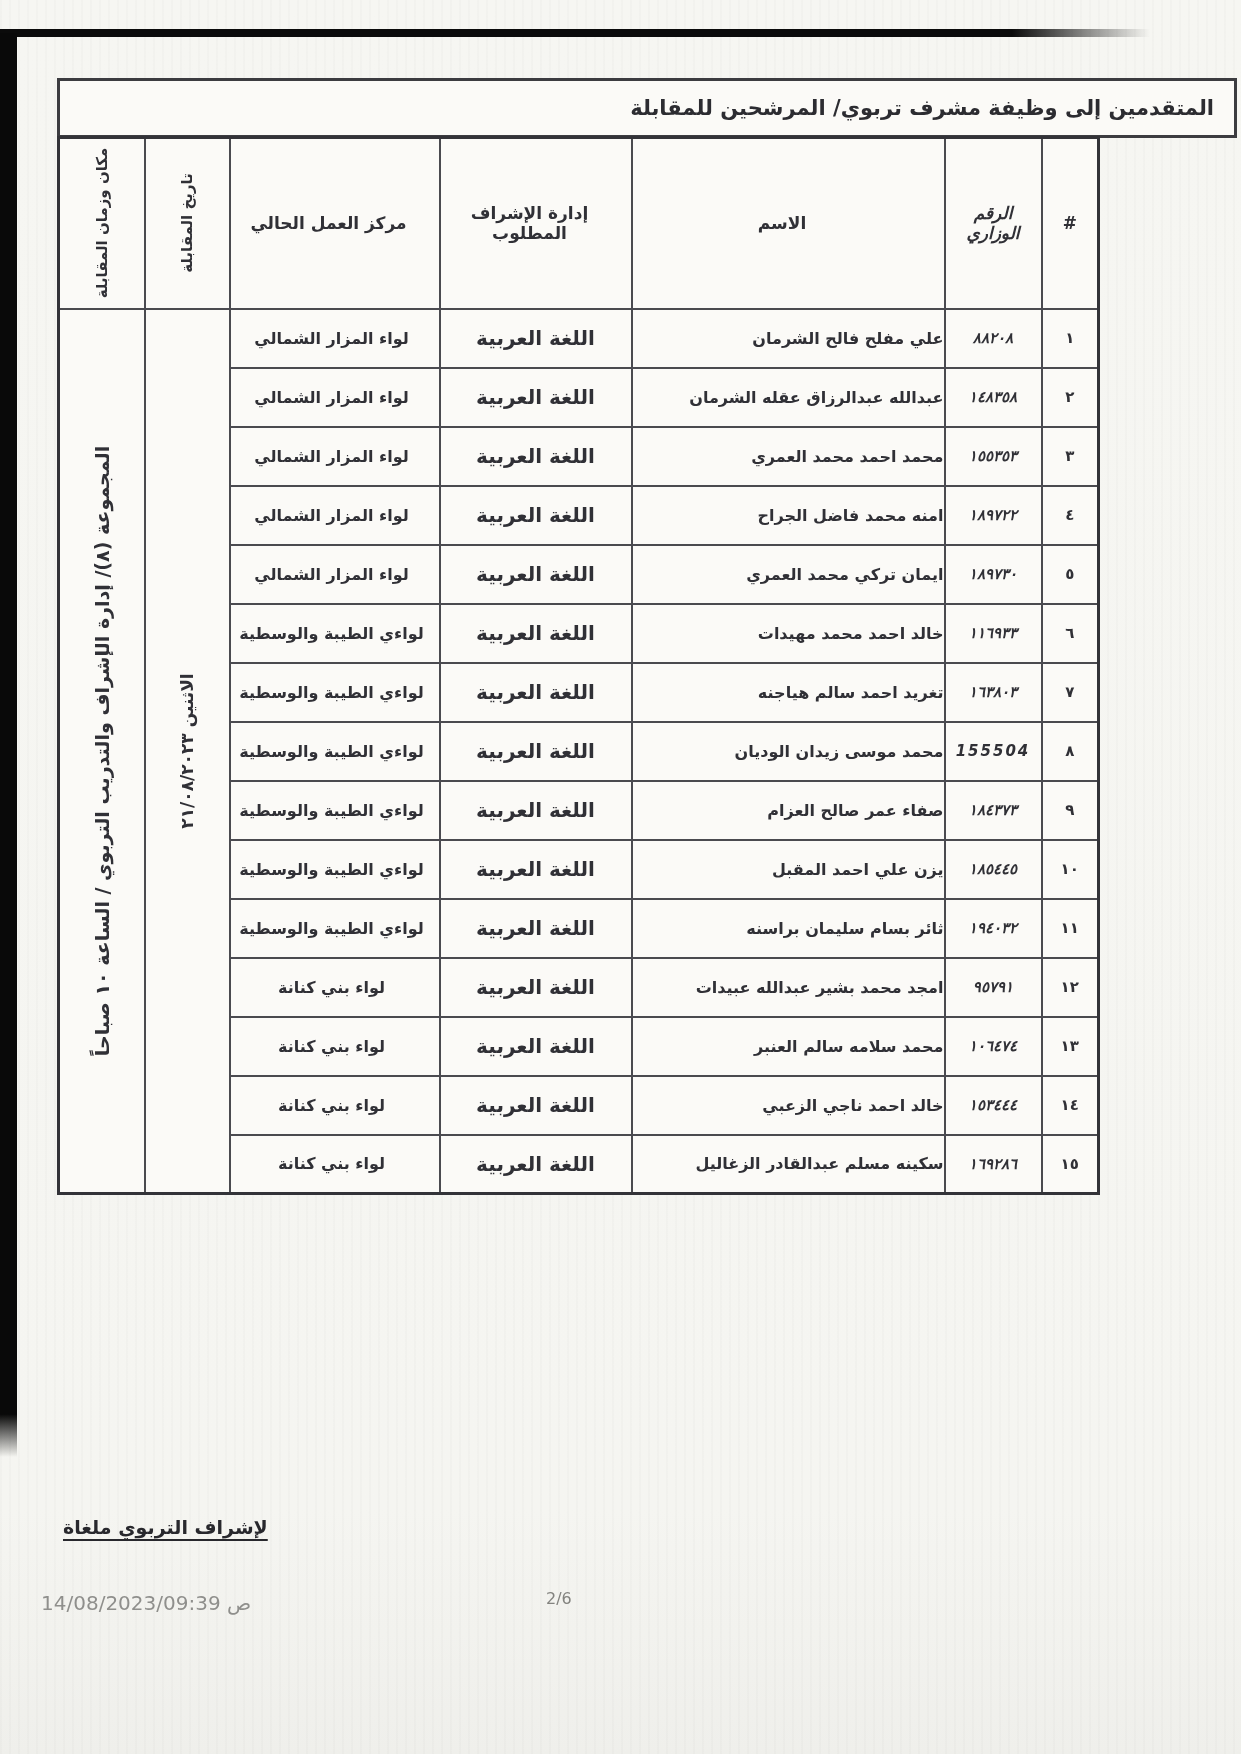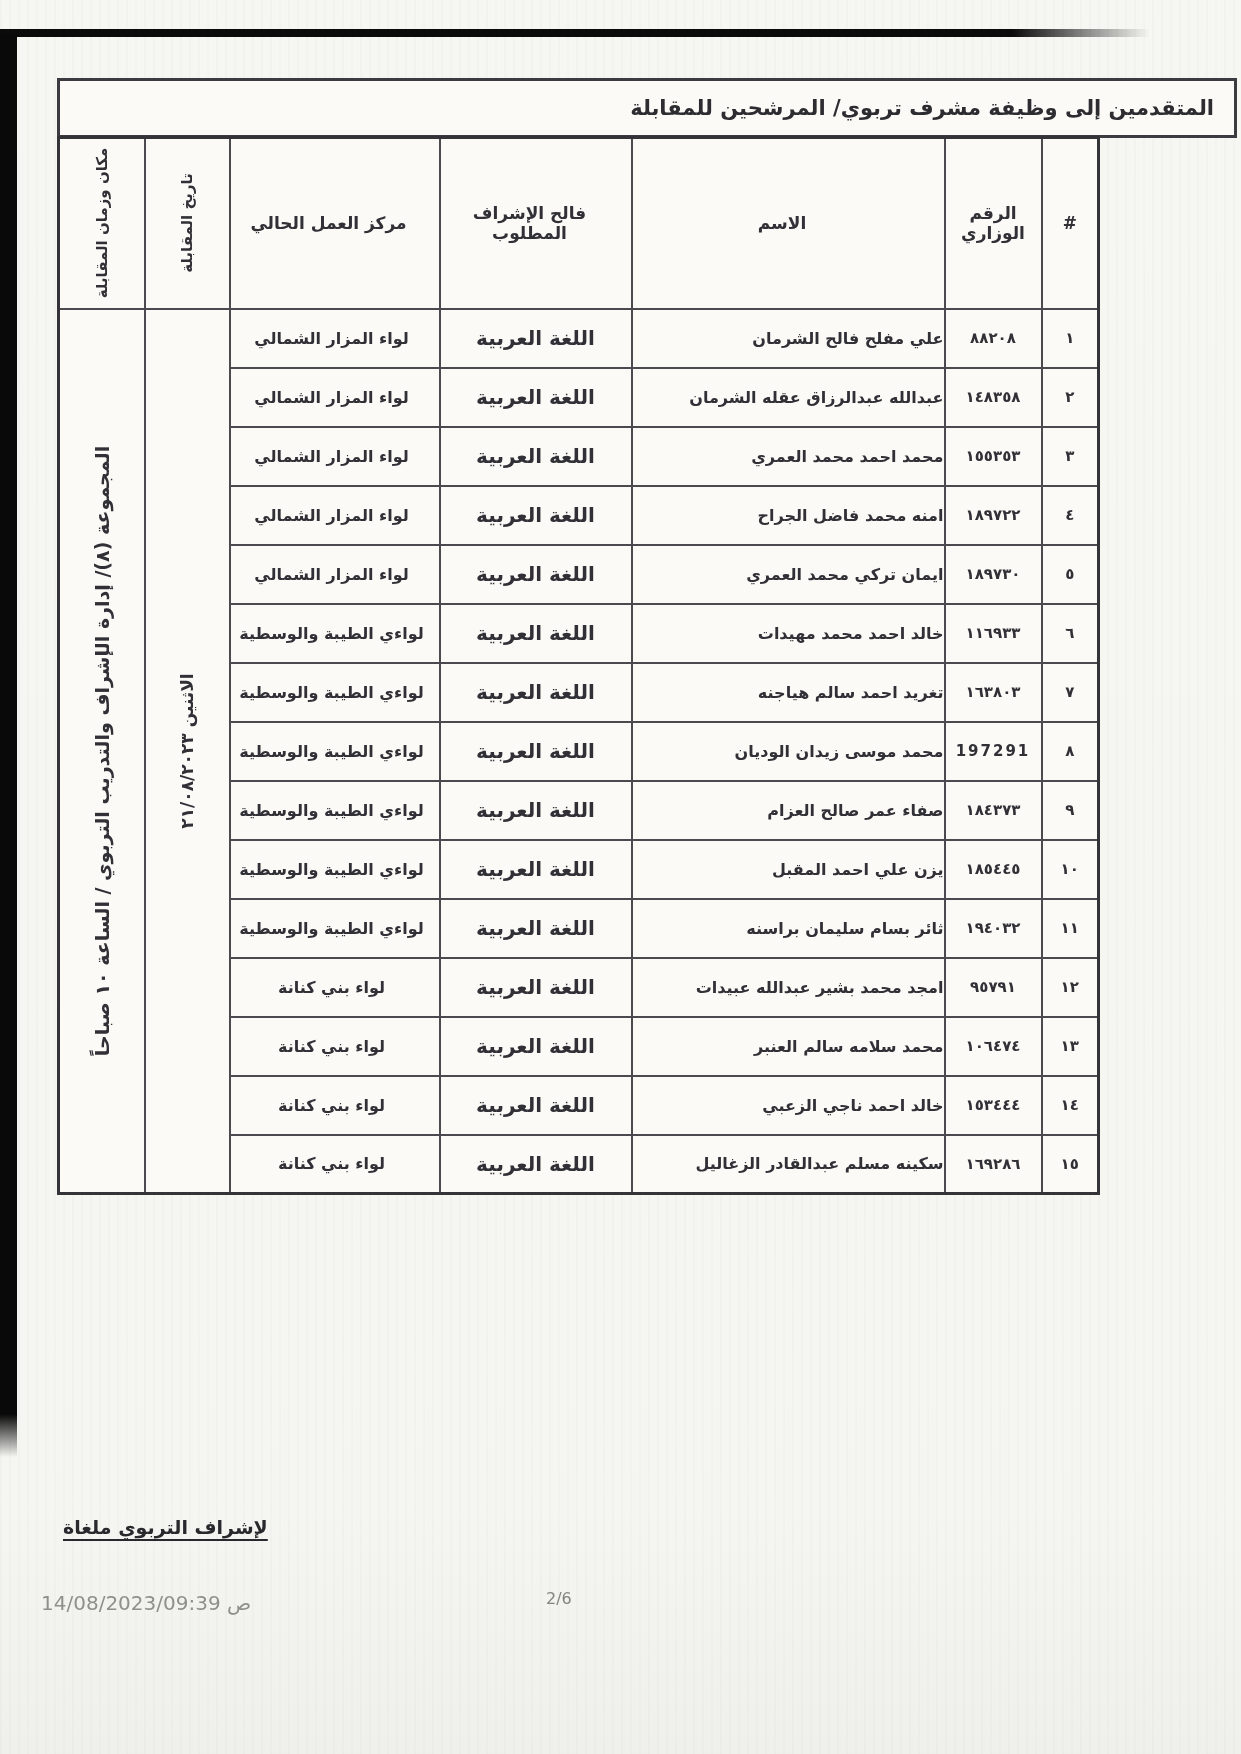--- a/index.html
+++ b/index.html
@@ -46,21 +46,21 @@
   .roster th, .roster td{
     border:2px solid #4a4a4f;
     font-weight:bold; color:#303036;
     vertical-align:middle;
     overflow:hidden;
   }
   .roster thead tr{ height:171px; }
   .roster tbody tr{ height:59px; }
   .roster th{ font-size:17px; text-align:center; }
   .c-idx  { text-align:center; font-size:15px; }
-  .c-num  { text-align:center; font-size:15px; letter-spacing:2px; }
+  .c-num  { text-align:center; font-size:15px; letter-spacing:2px;font-style:italic; }
   .c-name { text-align:right; font-size:16px; }
   .c-field{ text-align:center; font-size:20px; padding-right:0; }
   .c-center{ text-align:center; font-size:16px; padding-right:6px; }
   th.c-name, th.c-field, th.c-center { text-align:center; padding-right:12px; }
   
   .vcell{ position:relative; }
   .vtext{
     position:absolute; left:50%; top:50%;
     transform:translate(-50%,-50%) rotate(-90deg);
     white-space:nowrap; direction:rtl;
@@ -110,21 +110,21 @@
       <col style="width:192px">
         <col style="width:210px">
         <col style="width:85px">
         <col style="width:86px">
     </colgroup>
     <thead>
       <tr>
         <th class="c-idx">#</th>
         <th class="c-num">الرقم الوزاري</th>
         <th class="c-name">الاسم</th>
-        <th class="c-field">فالح الإشراف المطلوب</th>
+        <th class="c-field">إدارة الإشراف المطلوب</th>
         <th class="c-center">مركز العمل الحالي</th>
         <th class="vcell">
           <div class="vtext vtext-h">تاريخ المقابلة</div>
         </th>
         <th class="vcell">
           <div class="vtext vtext-h">مكان وزمان المقابلة</div>
         </th>
       </tr>
     </thead>
     <tbody>
@@ -178,21 +178,21 @@
     </tr>
         <tr>
       <td class="c-idx">٧</td>
       <td class="c-num">١٦٣٨٠٣</td>
       <td class="c-name">تغريد احمد سالم هياجنه</td>
       <td class="c-field">اللغة العربية</td>
       <td class="c-center">لواءي الطيبة والوسطية</td>
     </tr>
         <tr>
       <td class="c-idx">٨</td>
-      <td class="c-num">197291</td>
+      <td class="c-num">155504</td>
       <td class="c-name">محمد موسى زيدان الوديان</td>
       <td class="c-field">اللغة العربية</td>
       <td class="c-center">لواءي الطيبة والوسطية</td>
     </tr>
         <tr>
       <td class="c-idx">٩</td>
       <td class="c-num">١٨٤٣٧٣</td>
       <td class="c-name">صفاء عمر صالح العزام</td>
       <td class="c-field">اللغة العربية</td>
       <td class="c-center">لواءي الطيبة والوسطية</td>

